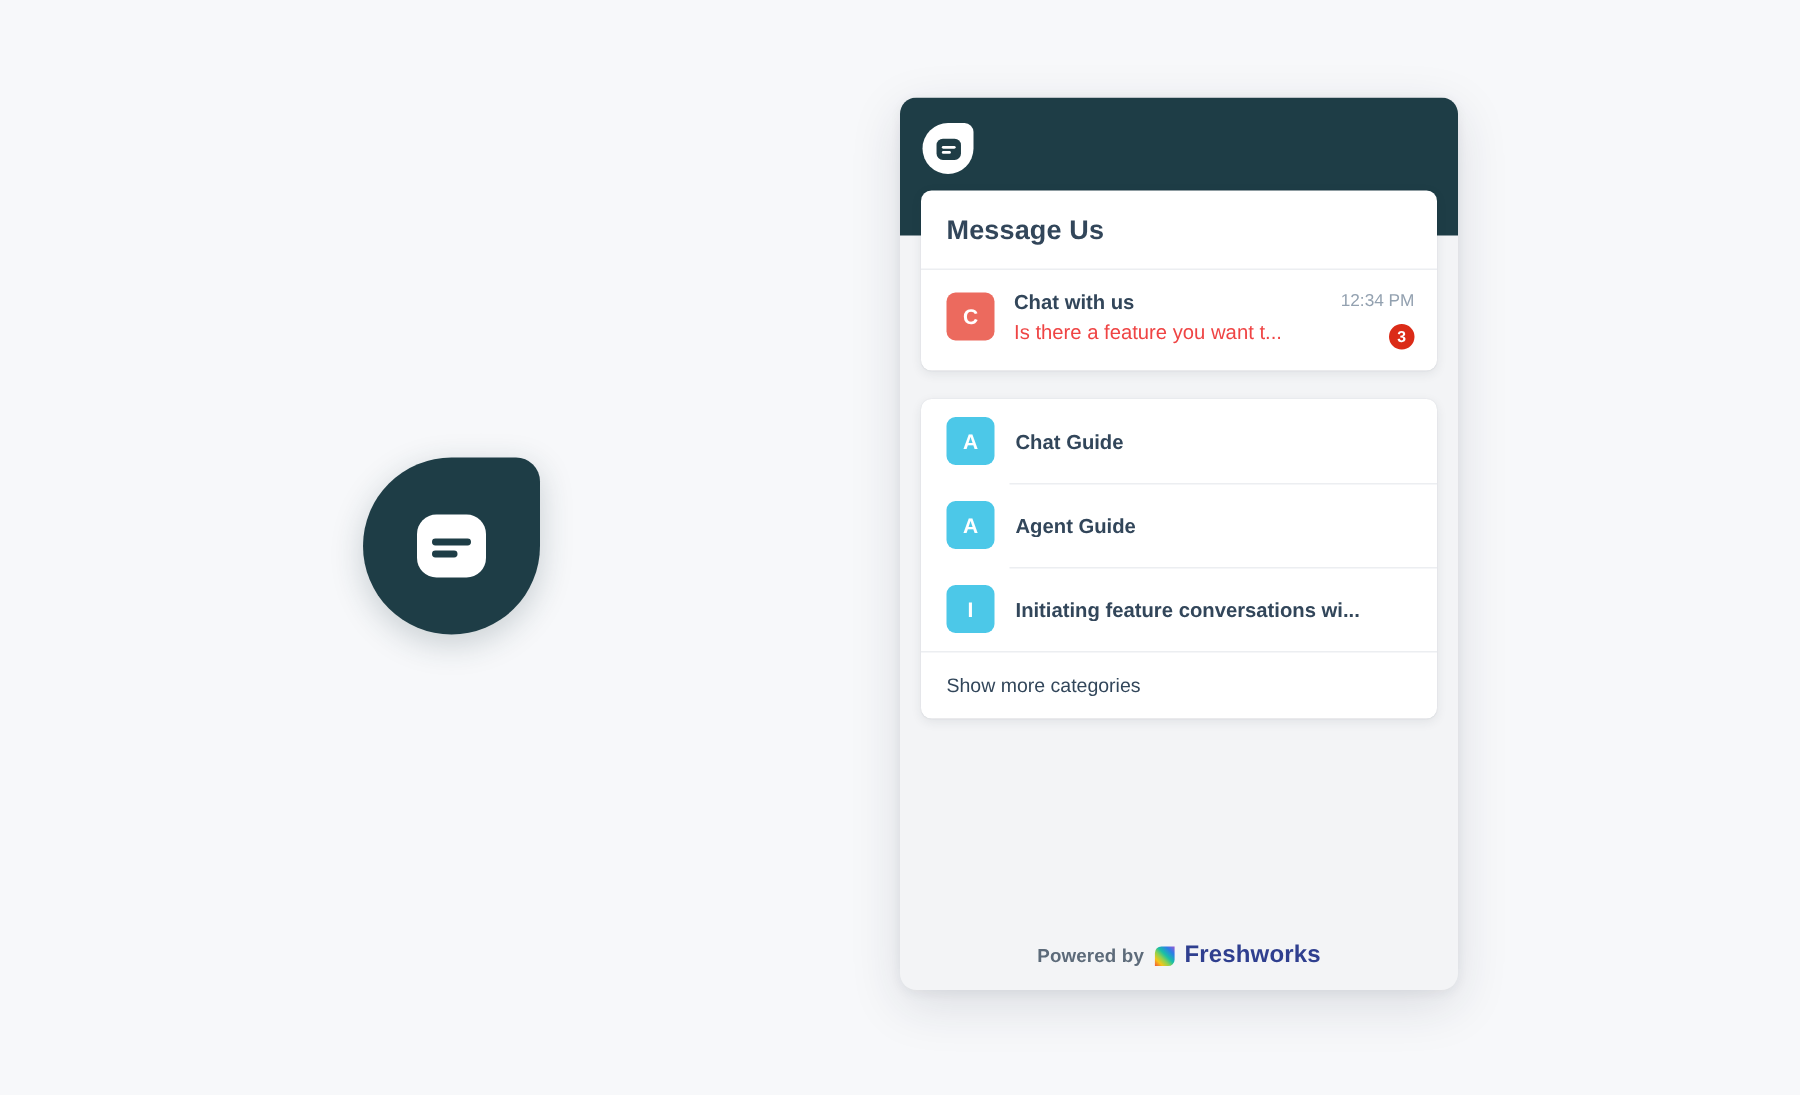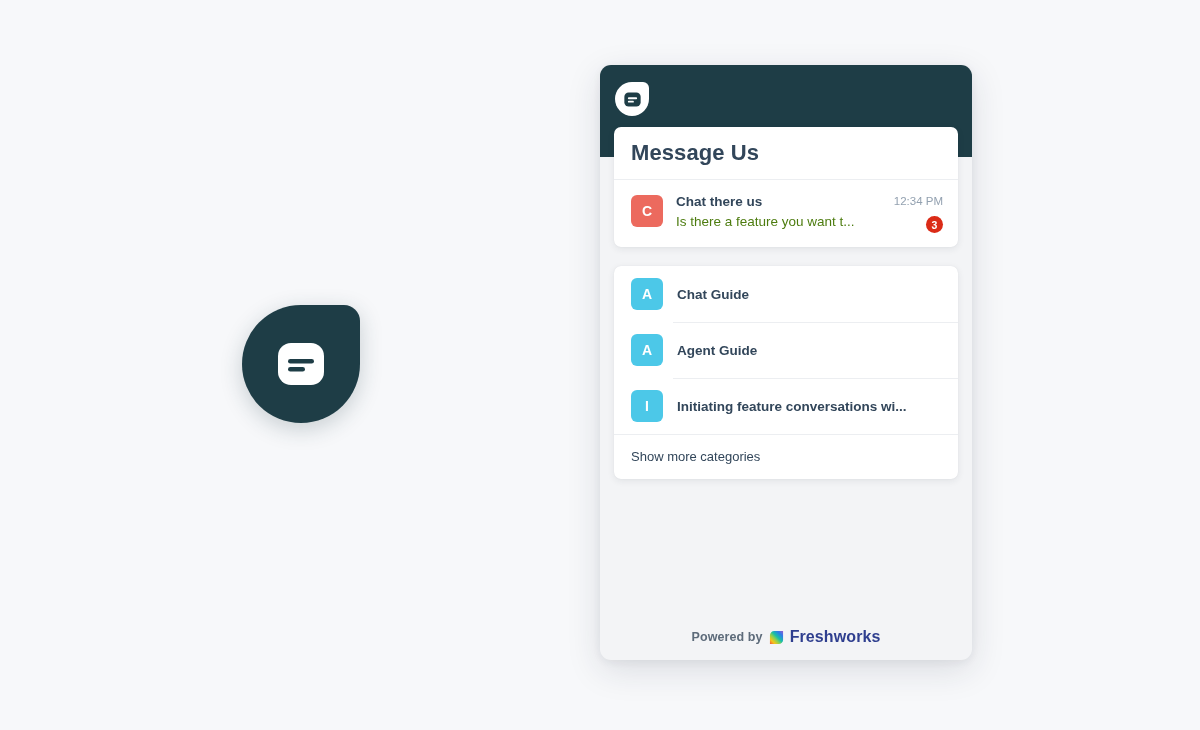--- a/index.html
+++ b/index.html
@@ -86,21 +86,21 @@
 
   .card-title-row {
     padding: 0 17px;
     height: 53px;
     display: flex;
     align-items: center;
     justify-content: space-between;
     border-bottom: 1px solid #eceef1;
   }
   .card-title {
-    font-size: 22px;
+    font-size: 18px;
     font-weight: bold;
     color: #32465a;
     letter-spacing: 0.1px;
   }
 
   
   .conv-row {
     display: flex;
     align-items: flex-start;
     padding: 13px 15px 14px 17px;
@@ -125,21 +125,21 @@
     font-size: 13.5px;
     font-weight: bold;
     color: #32465a;
     line-height: 18px;
     white-space: nowrap;
     overflow: hidden;
     text-overflow: ellipsis;
   }
   .conv-preview {
     font-size: 13.5px;
-    color: #4d7c0f;
+    color: #ef4444;
     line-height: 20px;
     margin-top: 1px;
     white-space: nowrap;
     overflow: hidden;
     text-overflow: ellipsis;
   }
   .conv-meta {
     flex: 0 0 auto;
     display: flex;
     flex-direction: column;
@@ -281,21 +281,21 @@
   <div class="widget-body">
 
     <div class="card">
       <div class="card-title-row">
         <span class="card-title">Message Us</span>
       </div>
 
       <div class="conv-row">
         <div class="conv-avatar">C</div>
         <div class="conv-main">
-          <div class="conv-name">Chat there us</div>
+          <div class="conv-name">Chat with us</div>
           <div class="conv-preview">Is there a feature you want t...</div>
         </div>
         <div class="conv-meta">
           <div class="conv-time">12:34 PM</div>
           <div class="conv-badge">3</div>
         </div>
       </div>
     </div>
 
     <div class="card faq-card">

